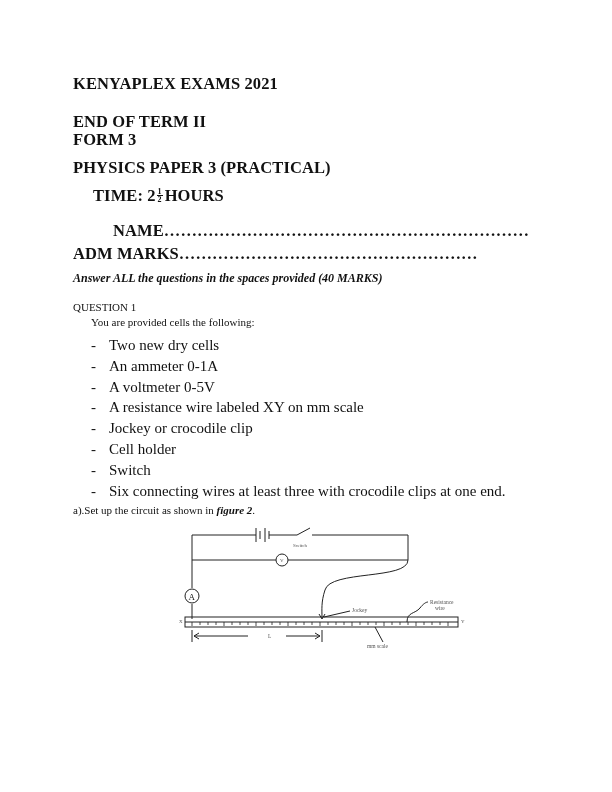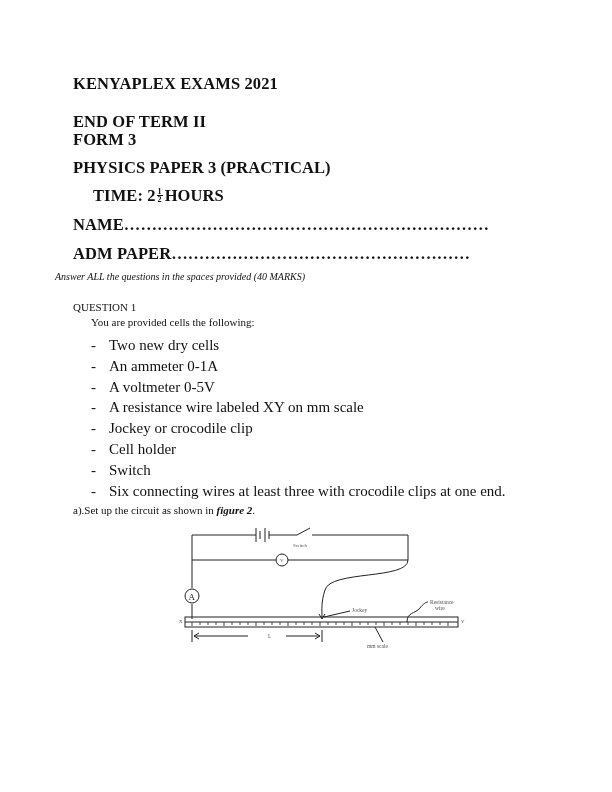--- a/index.html
+++ b/index.html
@@ -1,42 +1,42 @@
 <!DOCTYPE html>
 <html><head>
 <meta charset="utf-8">
 <style>
   html, body { margin: 0; padding: 0; background: #ffffff; }
   body { width: 612px; height: 792px; position: relative; overflow: hidden; font-family: "Liberation Serif", serif; color: #111; }
   .h { position: absolute; left: 73px; font-weight: bold; font-size: 16.5px; white-space: nowrap; letter-spacing: 0.1px; }
   .frac { display: inline-block; vertical-align: middle; font-size: 8px; line-height: 7px; text-align: center; margin: 0 2px 0 1px; position: relative; top: -2px; }
   .frac span { display: block; }
   .frac .num { border-bottom: 0.8px solid #111; padding: 0 1px; }
-  .instr { position: absolute; left: 55px; top: 271px; font-size: 10px; font-weight: normal; font-style: italic; white-space: nowrap; }
+  .instr { position: absolute; left: 73px; top: 271px; font-size: 12px; font-weight: bold; font-style: italic; white-space: nowrap; }
   .qtitle { position: absolute; left: 73px; top: 301px; font-size: 11px; font-weight: normal; white-space: nowrap; }
   .intro { position: absolute; left: 91px; top: 316px; font-size: 11px; white-space: nowrap; }
   .item { position: absolute; left: 91px; font-size: 15px; white-space: nowrap; }
   .item .dash { display: inline-block; width: 18px; }
   .part { position: absolute; left: 73px; top: 504px; font-size: 11px; white-space: nowrap; text-align: right; }
   .part b { font-style: italic; }
   svg.fig { position: absolute; left: 170px; top: 520px; }
   svg text { font-family: "Liberation Serif", serif; fill: #555; }
 </style>
 </head>
 <body>
 
 <div class="h" style="top:74px;">KENYAPLEX EXAMS 2021</div>
 <div class="h" style="top:100px;margin-top:12px;">END OF TERM II</div>
 <div class="h" style="top:130px;">FORM 3</div>
 <div class="h" style="top:158px;">PHYSICS PAPER 3 (PRACTICAL)</div>
 <div class="h" style="top:186px;margin-left:20px;">
   <span>TIME: 2</span><span class="frac"><span class="num">1</span><span class="den">2</span></span><span>HOURS</span>
 </div>
-<div class="h" style="top:215px;">NAME…………………………………………………………</div>
-<div class="h" style="top:244px;">ADM PAPER………………………………………………</div>
+<div class="h" style="top:221px;margin-left:40px;">NAME…………………………………………………………</div>
+<div class="h" style="top:244px;">ADM MARKS………………………………………………</div>
 
 <div class="instr">Answer ALL the questions in the spaces provided (40 MARKS)</div>
 <div class="qtitle">QUESTION 1</div>
 <div class="intro">You are provided cells the following:</div>
 
 <div class="item" style="top:337px;"><span class="dash">-</span><span>Two new dry cells</span></div>
 <div class="item" style="top:358px;"><span class="dash">-</span><span>An ammeter 0-1A</span></div>
 <div class="item" style="top:379px;"><span class="dash">-</span><span>A voltmeter 0-5V</span></div>
 <div class="item" style="top:399px;"><span class="dash">-</span><span>A resistance wire labeled XY on mm scale</span></div>
 <div class="item" style="top:420px;"><span class="dash">-</span><span>Jockey or crocodile clip</span></div>

